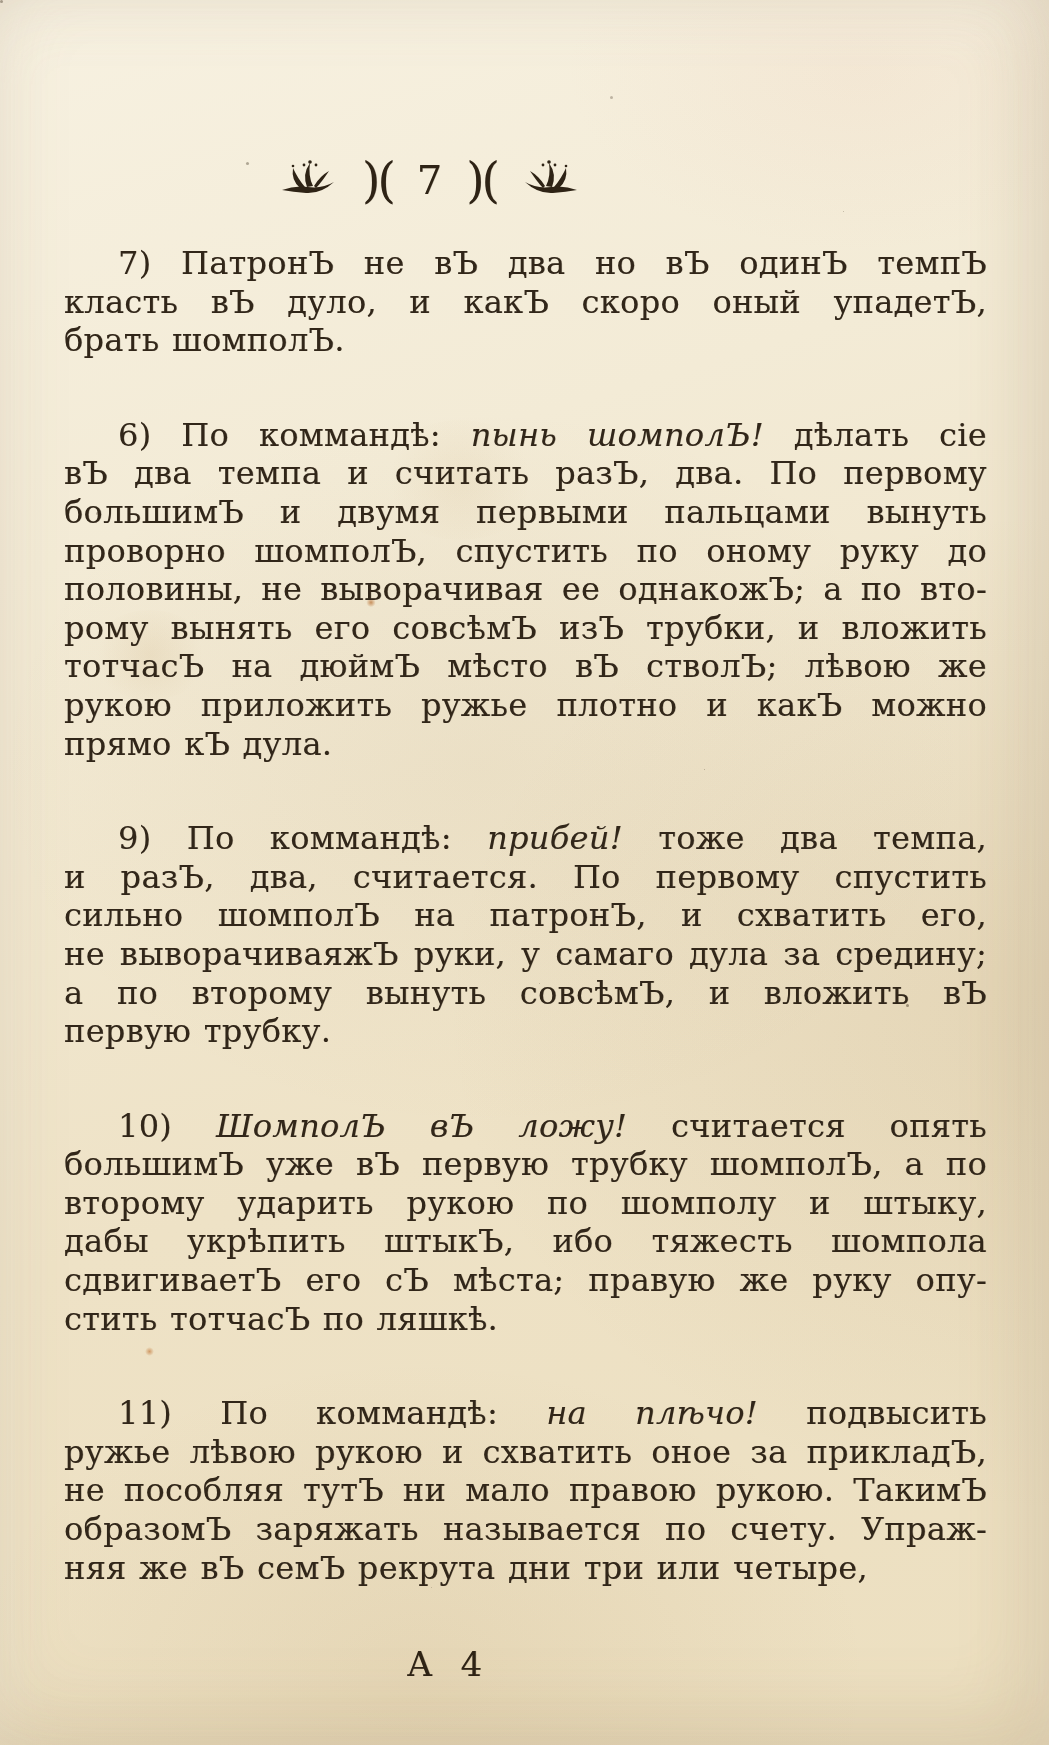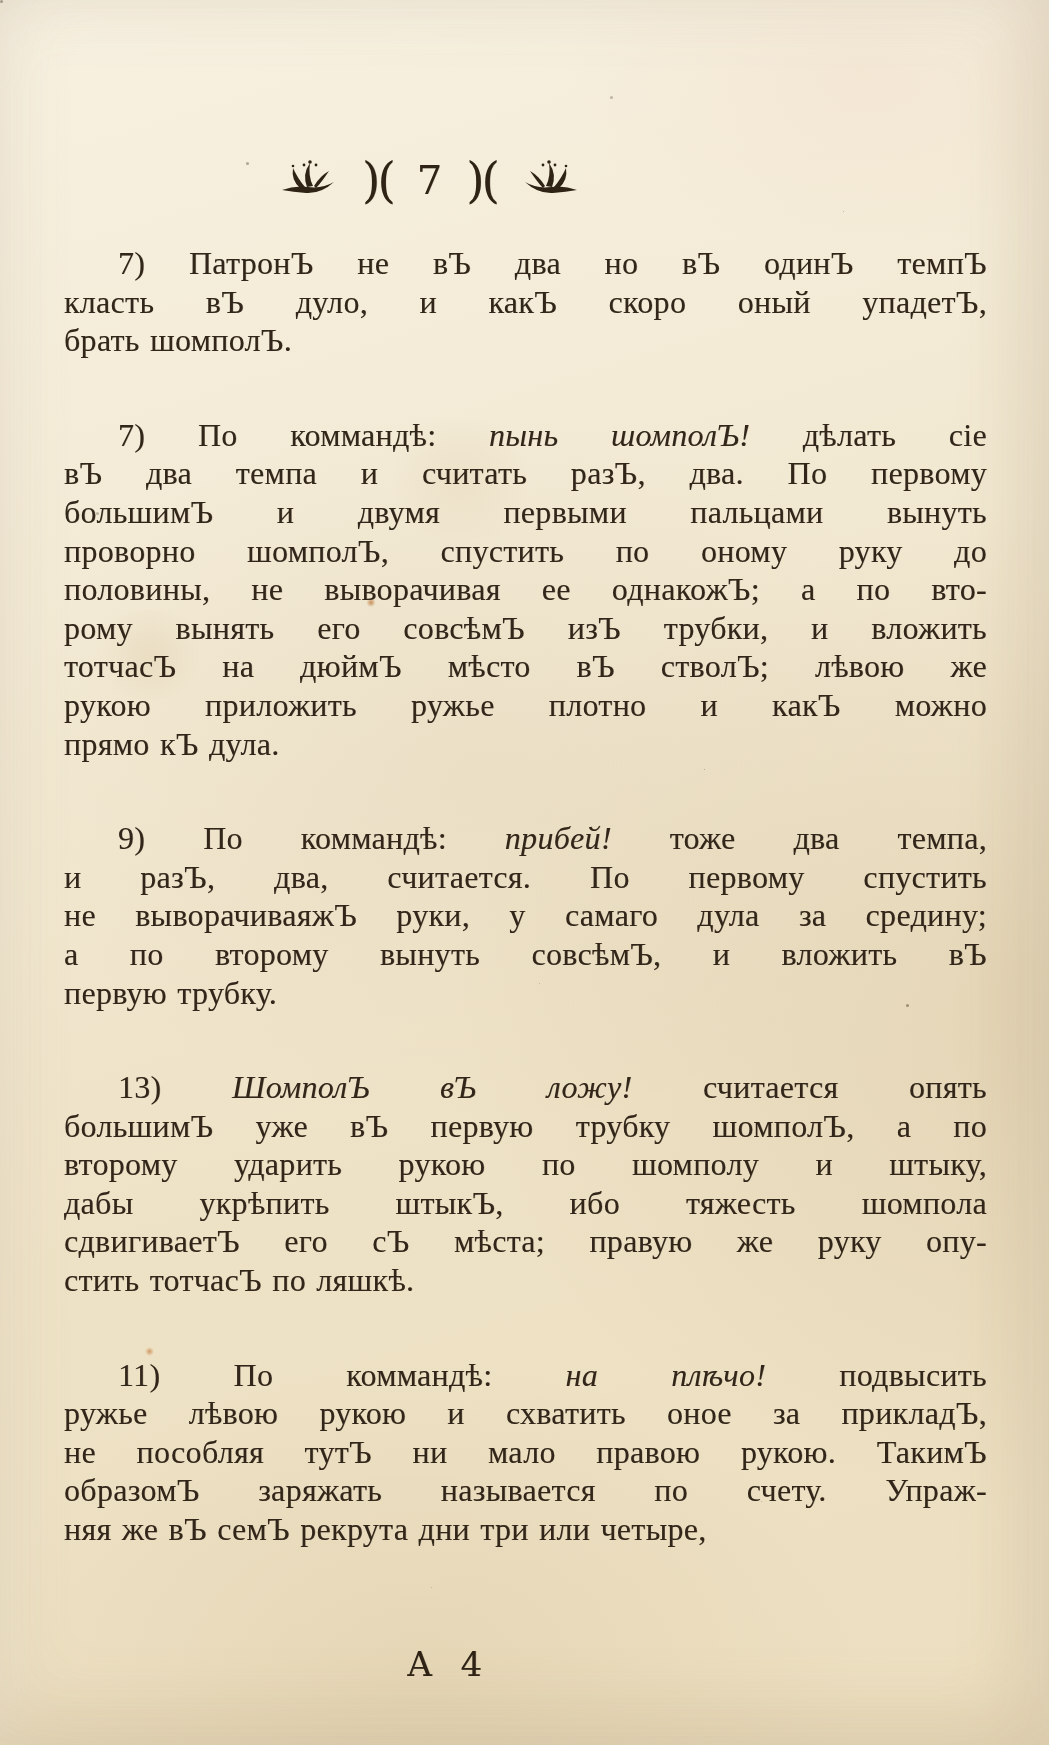--- a/index.html
+++ b/index.html
@@ -58,21 +58,21 @@
     color:#2e2315;transform:scaleY(1.04);
     text-shadow:.4px .4px 0 rgba(46,35,21,.35);
   }
   .pagenum{
     font-size:40px;line-height:1;color:#2e2315;padding:0 4px;
     text-shadow:.4px .4px 0 rgba(46,35,21,.35);
   }
   .fleuron{display:inline-flex;margin:0 6px;}
   .fleuron.mirrored svg{transform:scaleX(-1);}
 
-  .textblock{position:absolute;left:64px;right:62px;top:244px;font-family:Liberation Serif, serif;}
+  .textblock{position:absolute;left:64px;right:62px;top:244px;}
   .para{margin-top:56px;}
   .para:first-child{margin-top:0;}
   .line{
     font-size:32px;line-height:38.6px;
     letter-spacing:.3px;word-spacing:2px;
     text-align:justify;text-align-last:justify;
     text-shadow:.45px .45px 0 rgba(49,38,25,.32);
     white-space:normal;
   }
   .line.first{padding-left:54px;}
@@ -132,39 +132,40 @@
     </span>
   </header>
 
   <main class="textblock" id="textblock">
       <div class="para">
         <div class="line first"><span>7) ПатронЪ не вЪ два но вЪ одинЪ темпЪ</span></div>
         <div class="line"><span>класть вЪ дуло, и какЪ скоро оный упадетЪ,</span></div>
         <div class="line last"><span>брать шомполЪ.</span></div>
       </div>
       <div class="para">
-        <div class="line first"><span>7) По коммандѣ: </span><span class="cmd">пынь шомполЪ!</span><span> дѣлать сіе</span></div>
+        <div class="line first"><span>6) По коммандѣ: </span><span class="cmd">пынь шомполЪ!</span><span> дѣлать сіе</span></div>
         <div class="line"><span>вЪ два темпа и считать разЪ, два. По первому</span></div>
         <div class="line"><span>большимЪ и двумя первыми пальцами вынуть</span></div>
         <div class="line"><span>проворно шомполЪ, спустить по оному руку до</span></div>
         <div class="line"><span>половины, не выворачивая ее однакожЪ; а по вто-</span></div>
         <div class="line"><span>рому вынять его совсѣмЪ изЪ трубки, и вложить</span></div>
         <div class="line"><span>тотчасЪ на дюймЪ мѣсто вЪ стволЪ; лѣвою же</span></div>
         <div class="line"><span>рукою приложить ружье плотно и какЪ можно</span></div>
         <div class="line last"><span>прямо кЪ дула.</span></div>
       </div>
       <div class="para">
         <div class="line first"><span>9) По коммандѣ: </span><span class="cmd">прибей!</span><span> тоже два темпа,</span></div>
         <div class="line"><span>и разЪ, два, считается. По первому спустить</span></div>
+        <div class="line"><span>сильно шомполЪ на патронЪ, и схватить его,</span></div>
         <div class="line"><span>не выворачиваяжЪ руки, у самаго дула за средину;</span></div>
         <div class="line"><span>а по второму вынуть совсѣмЪ, и вложить вЪ</span></div>
         <div class="line last"><span>первую трубку.</span></div>
       </div>
       <div class="para">
-        <div class="line first"><span>13) </span><span class="cmd">ШомполЪ вЪ ложу!</span><span> считается опять</span></div>
+        <div class="line first"><span>10) </span><span class="cmd">ШомполЪ вЪ ложу!</span><span> считается опять</span></div>
         <div class="line"><span>большимЪ уже вЪ первую трубку шомполЪ, а по</span></div>
         <div class="line"><span>второму ударить рукою по шомполу и штыку,</span></div>
         <div class="line"><span>дабы укрѣпить штыкЪ, ибо тяжесть шомпола</span></div>
         <div class="line"><span>сдвигиваетЪ его сЪ мѣста; правую же руку опу-</span></div>
         <div class="line last"><span>стить тотчасЪ по ляшкѣ.</span></div>
       </div>
       <div class="para">
         <div class="line first"><span>11) По коммандѣ: </span><span class="cmd">на плѣчо!</span><span> подвысить</span></div>
         <div class="line"><span>ружье лѣвою рукою и схватить оное за прикладЪ,</span></div>
         <div class="line"><span>не пособляя тутЪ ни мало правою рукою. ТакимЪ</span></div>

